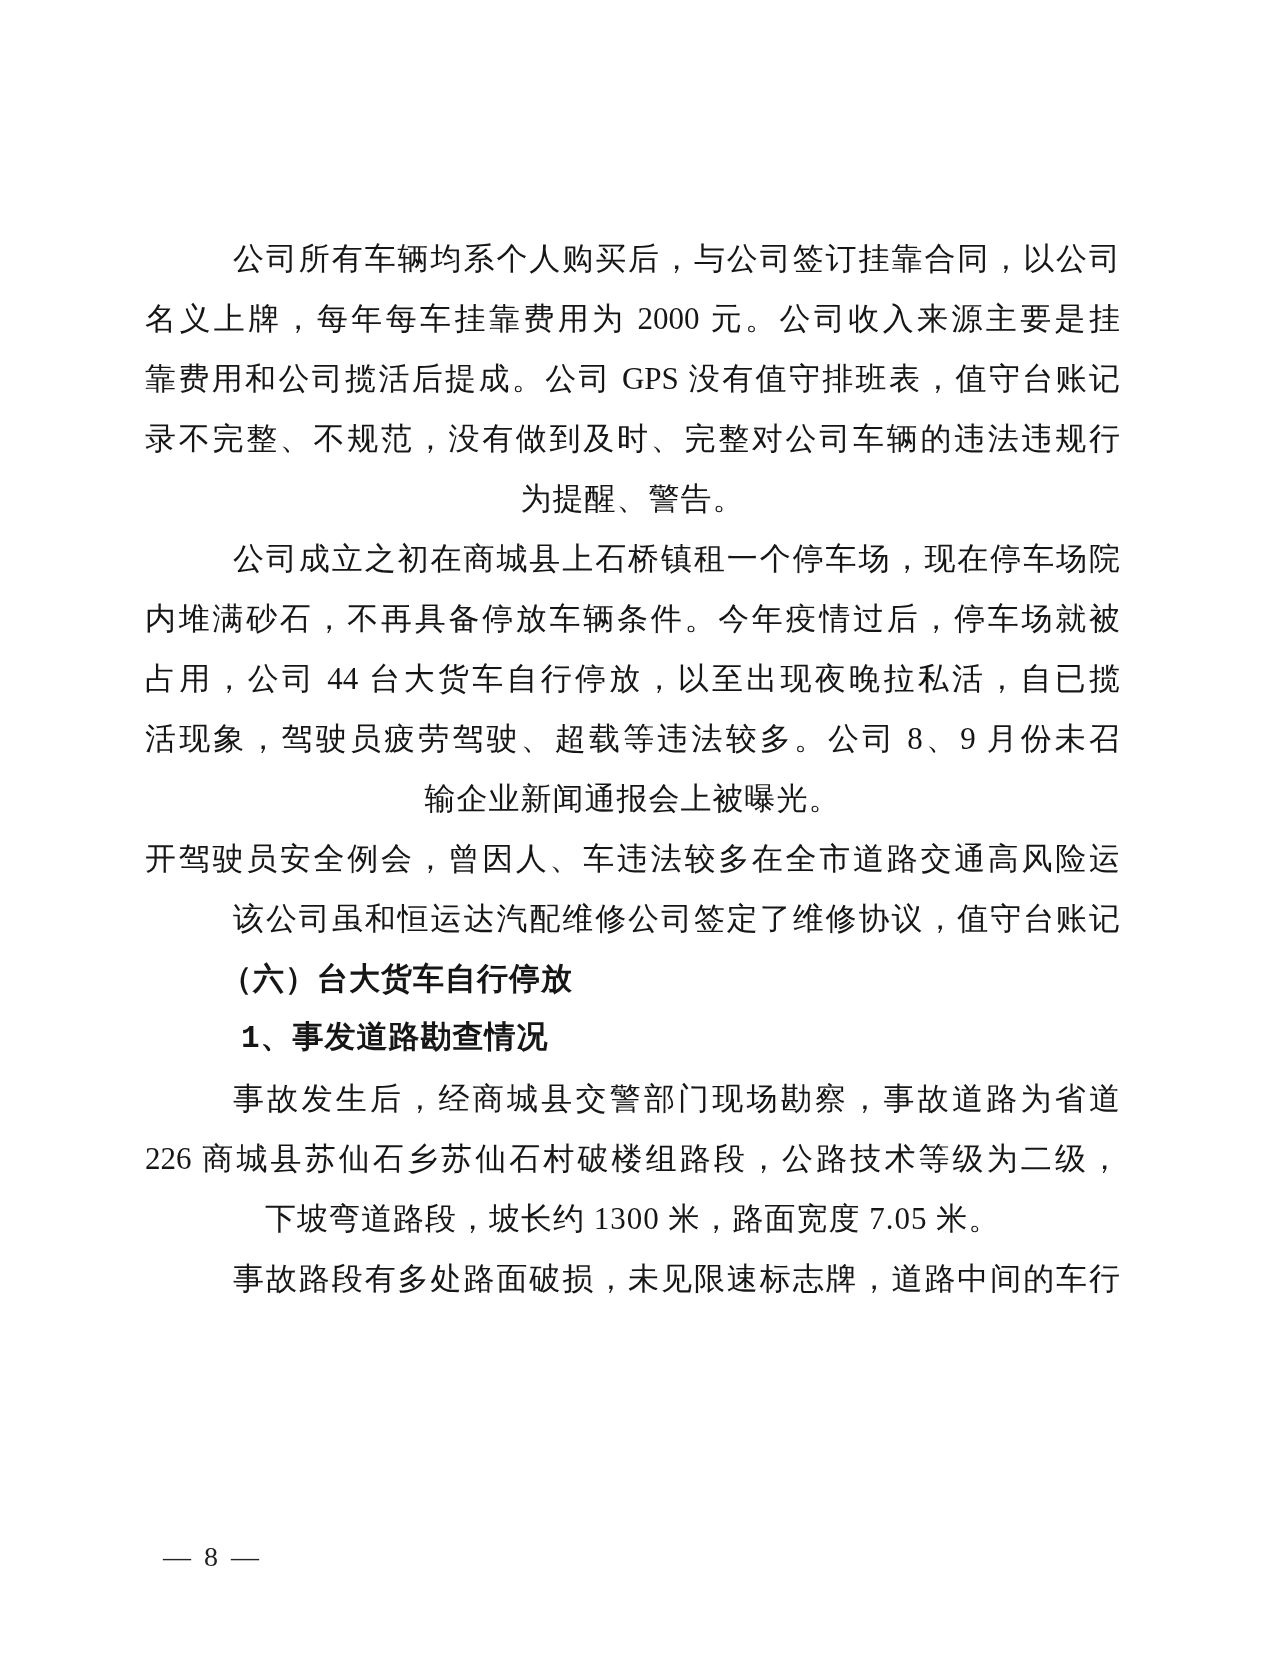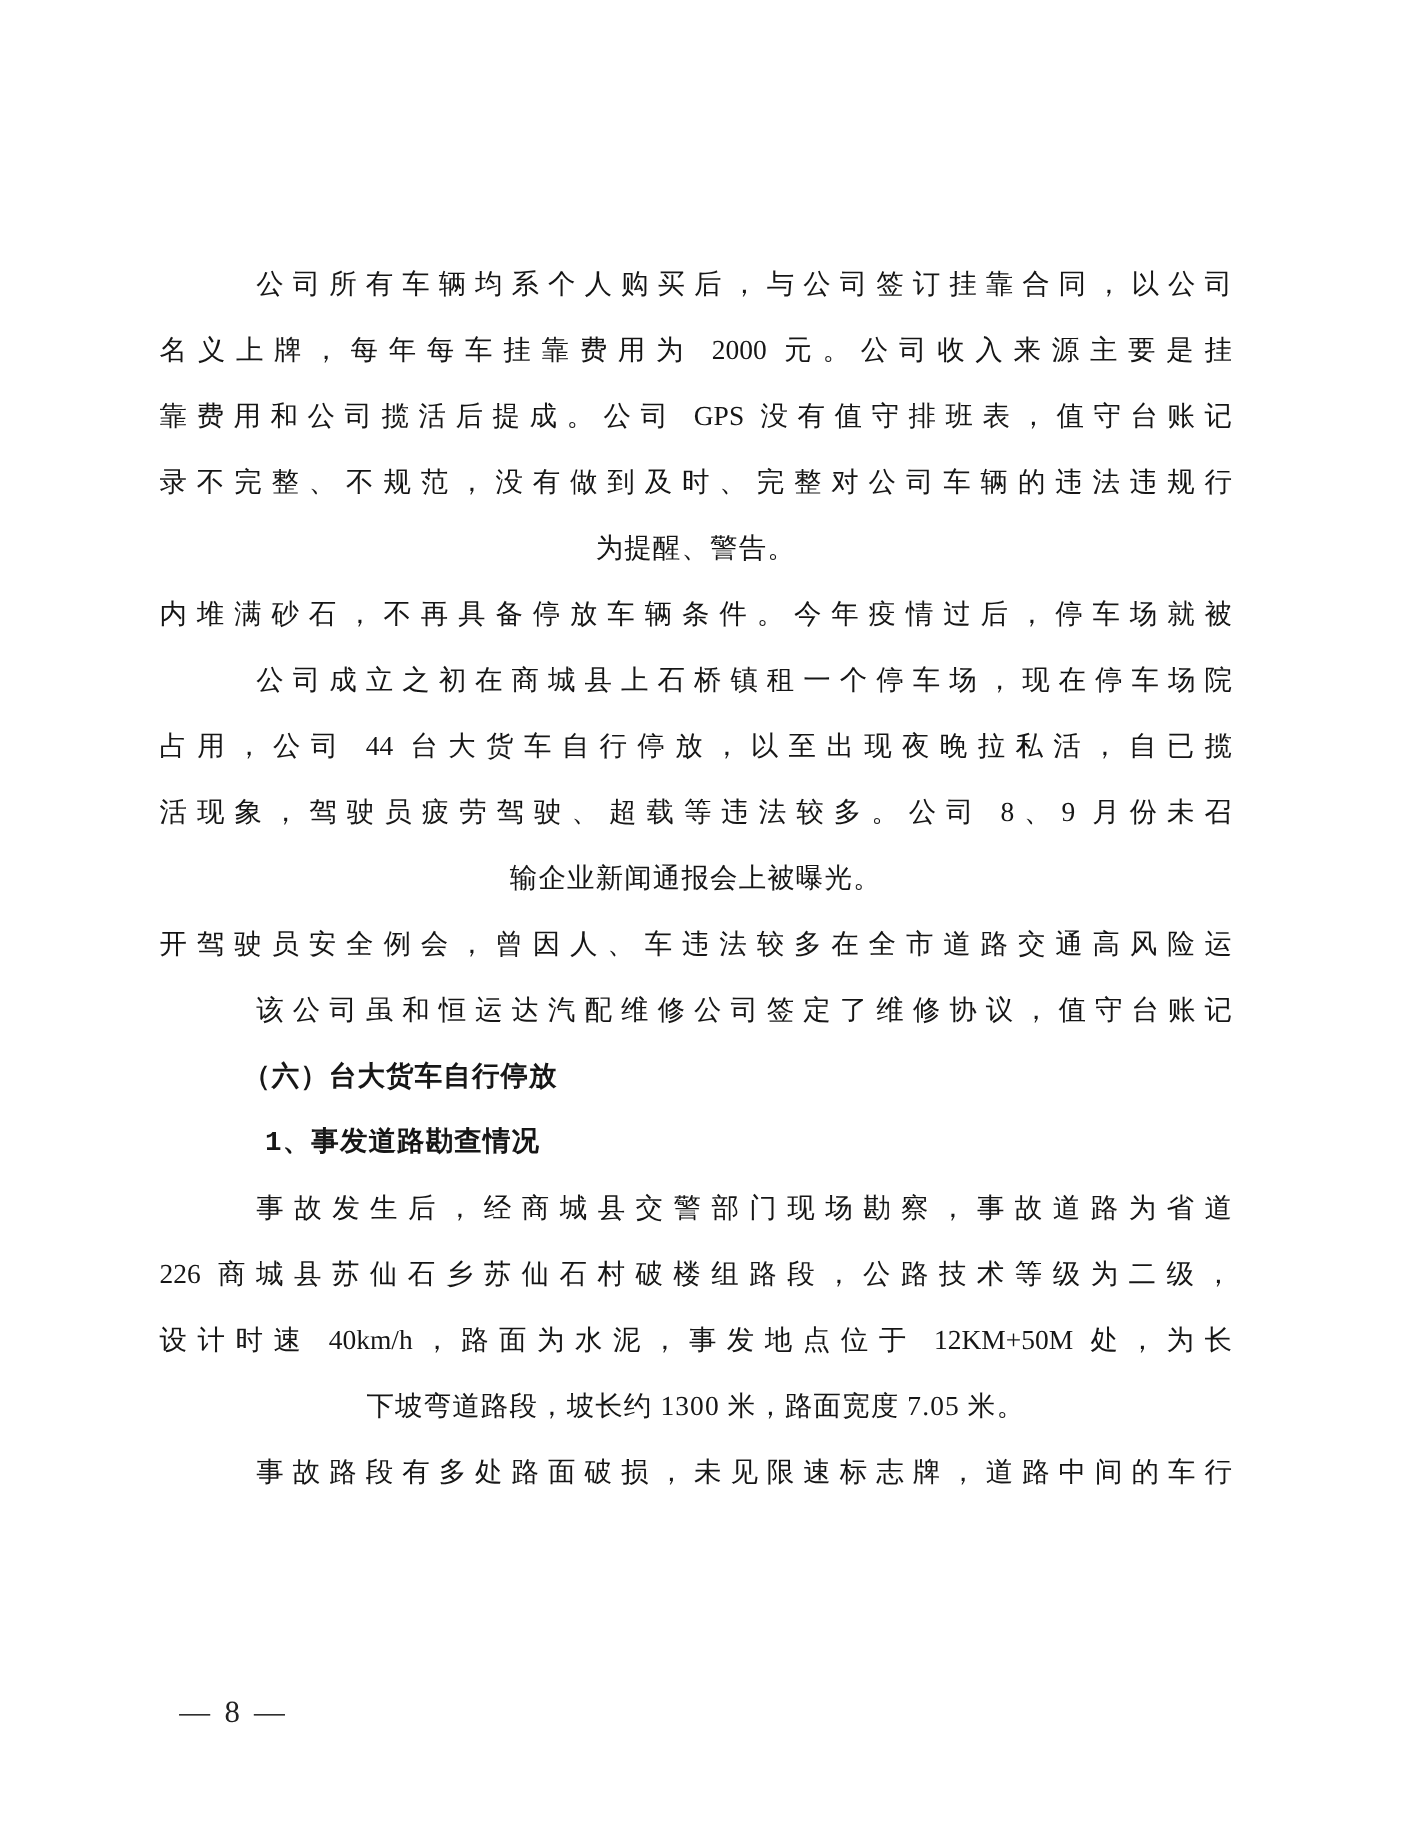--- a/index.html
+++ b/index.html
@@ -15,21 +15,21 @@
   }
   .doc {
     position: absolute;
     left: 145px;
     top: 229px;
     width: 975px;
   }
   .line {
     height: 60px;
     line-height: 60px;
-    font-size: 25px;
+    font-size: 31px;
     white-space: normal;
   }
   
   .fill {
     text-align: justify;
     text-align-last: justify;
     -moz-text-align-last: justify;
   }
   
   .ind { padding-left: 88px; }
@@ -60,39 +60,38 @@
 
     <div>
       <div class="line fill ind">公司所有车辆均系个人购买后，与公司签订挂靠合同，以公司</div>
       <div class="line fill">名义上牌，每年每车挂靠费用为 2000 元。公司收入来源主要是挂</div>
       <div class="line fill">靠费用和公司揽活后提成。公司 GPS 没有值守排班表，值守台账记</div>
       <div class="line fill">录不完整、不规范，没有做到及时、完整对公司车辆的违法违规行</div>
       <div class="line end">为提醒、警告。</div>
     </div>
 
     <div>
+      <div class="line fill ind">公司成立之初在商城县上石桥镇租一个停车场，现在停车场院</div>
       <div class="line fill">内堆满砂石，不再具备停放车辆条件。今年疫情过后，停车场就被</div>
-      <div class="line fill ind">公司成立之初在商城县上石桥镇租一个停车场，现在停车场院</div>
       <div class="line fill">占用，公司 44 台大货车自行停放，以至出现夜晚拉私活，自已揽</div>
       <div class="line fill">活现象，驾驶员疲劳驾驶、超载等违法较多。公司 8、9 月份未召</div>
       <div class="line end">输企业新闻通报会上被曝光。</div>
       <div class="line fill">开驾驶员安全例会，曾因人、车违法较多在全市道路交通高风险运</div>
     </div>
 
     <div>
       <div class="line fill ind">该公司虽和恒运达汽配维修公司签定了维修协议，值守台账记</div>
     </div>
 
     <div class="line head h1">（六）台大货车自行停放</div>
     <div class="line head h2">1、事发道路勘查情况</div>
 
     <div>
       <div class="line fill ind">事故发生后，经商城县交警部门现场勘察，事故道路为省道</div>
       <div class="line fill">226 商城县苏仙石乡苏仙石村破楼组路段，公路技术等级为二级，</div>
-      <div class="line fill">设计时速 40km/h，路面为水泥，事发地点位于 12KM+50M 处，为长</div>
       <div class="line end">下坡弯道路段，坡长约 1300 米，路面宽度 7.05 米。</div>
     </div>
 
     <div>
       <div class="line fill ind">事故路段有多处路面破损，未见限速标志牌，道路中间的车行</div>
     </div>
 
   </div>
 
   <div class="pageno">— 8 —</div>

